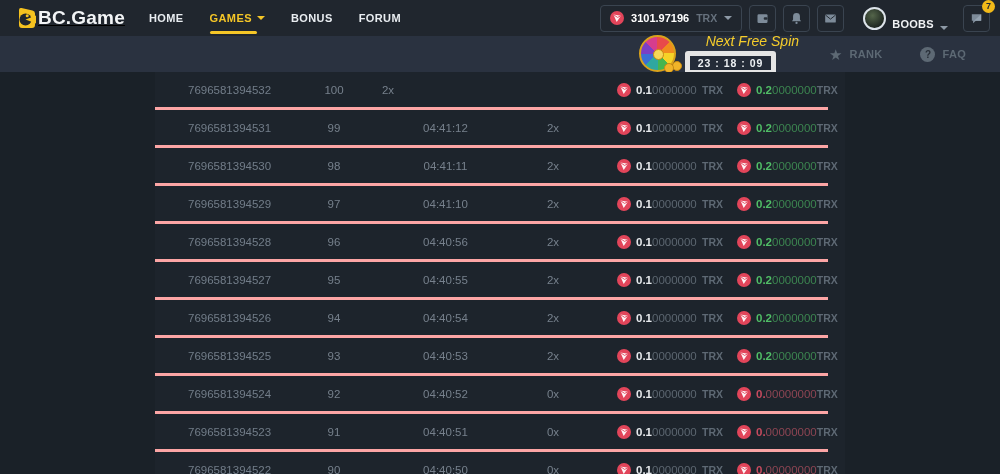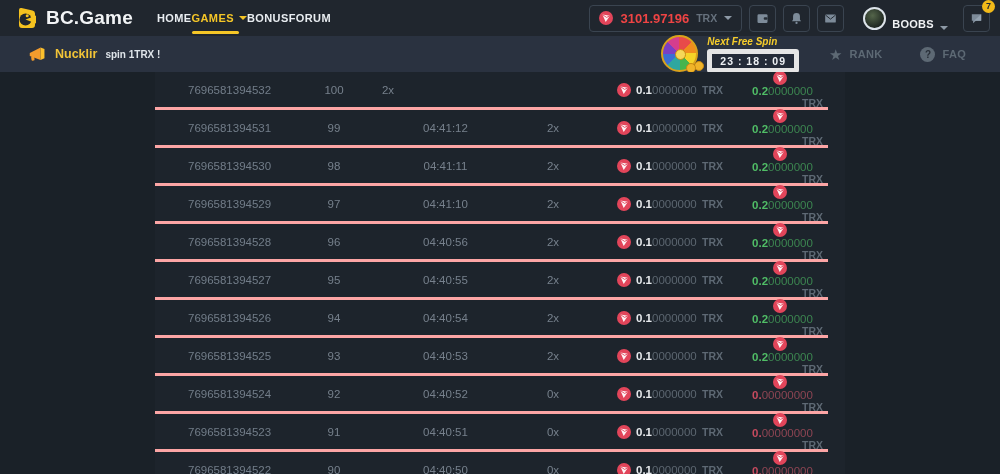--- a/index.html
+++ b/index.html
@@ -2,36 +2,36 @@
 <html style="--accent: #f5c627; --win: #50bd66; --lose: #c64a5e;"><head>
 <meta charset="utf-8">
 <style>
   * { margin:0; padding:0; box-sizing:border-box; }
   html,body { width:1000px; height:474px; overflow:hidden; background:#1a2128;
     font-family:"Liberation Sans", sans-serif; }
   .app { position:relative; width:1000px; height:474px; }
 
   
   .header { height:36px; background:#20262e; display:flex; align-items:center; padding-left:14px; }
-  .logo { display:flex; align-items:center; gap:8px; cursor:pointer; }
+  .logo { display:flex; align-items:center; cursor:pointer;text-decoration:underline; }
   .logo-text { color:#f2f4f6; font-size:19px; font-weight:bold; letter-spacing:.2px; }
-  .nav { display:flex; margin-left:24px; height:36px; align-items:center; }
+  .nav { display:flex; gap:26px; margin-left:24px; height:36px; align-items:center; }
   .nav-item { position:relative; height:36px; display:flex; align-items:center; gap:5px;
     color:#e9edf1; font-size:11px; font-weight:bold; letter-spacing:.4px; cursor:pointer; }
   .nav-item.active { color:var(--accent,#f5c627); }
   .nav-item.active::after { content:""; position:absolute; left:0; right:8px; bottom:2px;
     height:3px; background:var(--accent,#f5c627); border-radius:2px; }
   .caret { width:0; height:0; border-left:4px solid transparent; border-right:4px solid transparent;
     border-top:4px solid #8d99a6; display:inline-block; }
   .nav-item.active .caret { border-top-color:var(--accent,#f5c627); }
 
   .hdr-right { margin-left:auto; display:flex; align-items:center; gap:7px; padding-right:10px; }
   .pill { height:27px; border:1px solid #3a4450; border-radius:4px; display:flex; align-items:center;
     gap:7px; padding:0 9px; cursor:pointer; }
-  .balance-amt { color:#ef4444; font-size:13px; font-weight:bold; }
+  .balance-amt { color:#ffffff; font-size:11px; font-weight:bold; }
   .balance-cur { color:#66717d; font-size:10.5px; font-weight:bold; }
   .icon-btn { width:27px; height:27px; border:1px solid #3a4450; border-radius:4px; display:flex;
     align-items:center; justify-content:center; cursor:pointer; position:relative; }
   .user { display:flex; align-items:flex-end; gap:6px; margin-left:12px; cursor:pointer; }
   .avatar { width:23px; height:23px; border-radius:50%; border:2px solid #dde4ea;
     background:radial-gradient(circle at 40% 35%, #54654a, #1c241f 75%); }
   .user-name { color:#f0f2f4; font-size:11px; font-weight:bold; letter-spacing:.3px; }
   .chat-btn { margin-left:8px; }
   .badge { position:absolute; top:-6px; right:-6px; width:13px; height:13px; border-radius:50%;
     background:#f2ba19; color:#252b33; font-size:9px; font-weight:bold; display:flex;
@@ -49,21 +49,21 @@
     background:conic-gradient(#e84a4a 0 45deg,#f08c1e 45deg 90deg,#f5d327 90deg 135deg,
       #46b54e 135deg 180deg,#2fa7a0 180deg 225deg,#3b6fd4 225deg 270deg,
       #7b3fc4 270deg 315deg,#d63d8e 315deg 360deg); }
   .wheel::after { content:""; position:absolute; left:50%; top:50%; width:9px; height:9px;
     margin:-4.5px 0 0 -4.5px; border-radius:50%; background:#f5d758; border:1px solid #c88a12; }
   .coin-pile b { position:absolute; width:10px; height:10px; border-radius:50%;
     background:#f0b429; border:1px solid #c88a12; }
   .coin-pile b:nth-child(1){ right:1px; bottom:1px; }
   .coin-pile b:nth-child(2){ right:9px; bottom:-1px; }
   .spin-info { display:flex; flex-direction:column; align-items:flex-start; margin-left:2px; }
-  .spin-label { color:#f6cd2b; font-size:10px; font-weight:bold; font-style:italic; }
+  .spin-label { color:#f6cd2b; font-size:14px; font-weight:normal; font-style:italic;margin-left:21px; }
   .timer { margin-top:2px; border:5px solid #e5e5e5; border-radius:3px; background:rgba(0,0,0,.12);
     color:#eef1f4; font-size:10.5px; font-weight:bold; letter-spacing:1px; padding:1px 8px; }
   .rank { display:flex; align-items:center; gap:7px; margin-left:30px; cursor:pointer; }
   .star { color:#5d6974; font-size:15px; line-height:1; }
   .rank-label, .faq-label { color:#5d6974; font-size:11px; font-weight:bold; letter-spacing:.3px; }
   .faq { display:flex; align-items:center; gap:7px; margin-left:38px; cursor:pointer; }
   .q-circle { width:15px; height:15px; border-radius:50%; background:#5d6974; color:#272e37;
     font-size:10px; font-weight:bold; display:flex; align-items:center; justify-content:center; }
 
   
@@ -72,21 +72,21 @@
   .rows { position:absolute; left:155px; top:0; width:673px; }
   .trow { height:38px; display:flex; align-items:center; border-bottom:3px solid #fca5a5;
     font-size:11.5px; color:#76808c; padding-right:5px; cursor:pointer; }
   .c-id   { width:150px; padding-left:33px; color:#727d89; }
   .c-num  { width:58px;  text-align:center; }
   .c-time { width:165px; text-align:center; }
   .c-mult { width:50px;  text-align:center; }
   .spacer { flex:1; }
   .c-bet, .c-pay { display:flex; align-items:center; }
   .c-bet { width:106px; }
-  .c-pay { width:86px; margin-left:14px;flex-direction:column; }
+  .c-pay { width:86px; margin-left:14px; }
   .coin { width:14px; height:14px; flex:none; }
   .amt { margin-left:5px; white-space:nowrap; }
   .amt b { font-weight:bold; }
   .cur { margin-left:auto; color:#5e6974; font-size:10.5px; font-weight:bold; }
   .c-bet .amt b { color:#e6e9ec; }
   .c-bet .zeros { color:#5c6670; }
   .c-pay.win  .amt b { color:var(--win,#50bd66); }
   .c-pay.win  .zeros { color:#3c8550; }
   .c-pay.lose .amt b { color:var(--lose,#c64a5e); }
   .c-pay.lose .zeros { color:#8d4553; }
@@ -169,29 +169,20 @@
         <svg width="15" height="15" viewBox="0 0 24 24">
           <path d="M4.5 5 H19.5 V15.5 H11 L6.5 19.5 V15.5 H4.5 Z" fill="#7d8b99"></path>
           <path d="M19.5 5 L8 15.5 H19.5 Z" fill="#95a3b1"></path>
         </svg>
         <span class="badge">7</span>
       </div>
     </div>
   </div>
 
   <div class="subbar">
-    <div class="ann">
-      <svg width="19" height="17" viewBox="0 0 24 22">
-        <polygon points="2,9 16,2 16,18 2,13" fill="#f39c2d"></polygon>
-        <polygon points="16,2 21,4 21,16 16,18" fill="#fbc02d"></polygon>
-        <rect x="4" y="13" width="4" height="6" rx="1.5" fill="#f39c2d" transform="rotate(-8 6 16)"></rect>
-      </svg>
-      <span class="ann-game">Nucklir</span>
-      <span class="ann-msg">spin 1TRX !</span>
-    </div>
 
     <div class="sub-right">
       <div class="wheel-wrap">
         <span class="wheel"></span>
         <span class="coin-pile"><b></b><b></b></span>
       </div>
       <div class="spin-info">
         <span class="spin-label">Next Free Spin</span>
         <span class="timer">23 : 18 : 09</span>
       </div>

